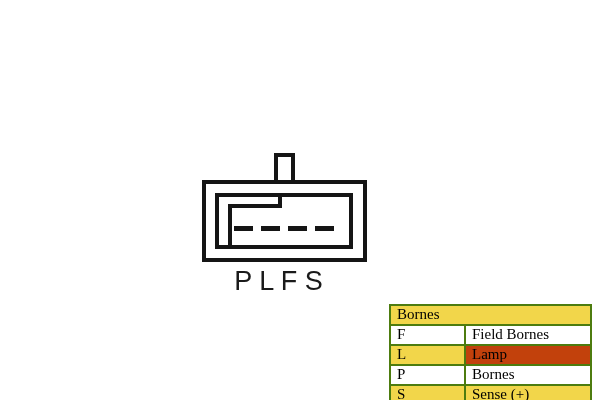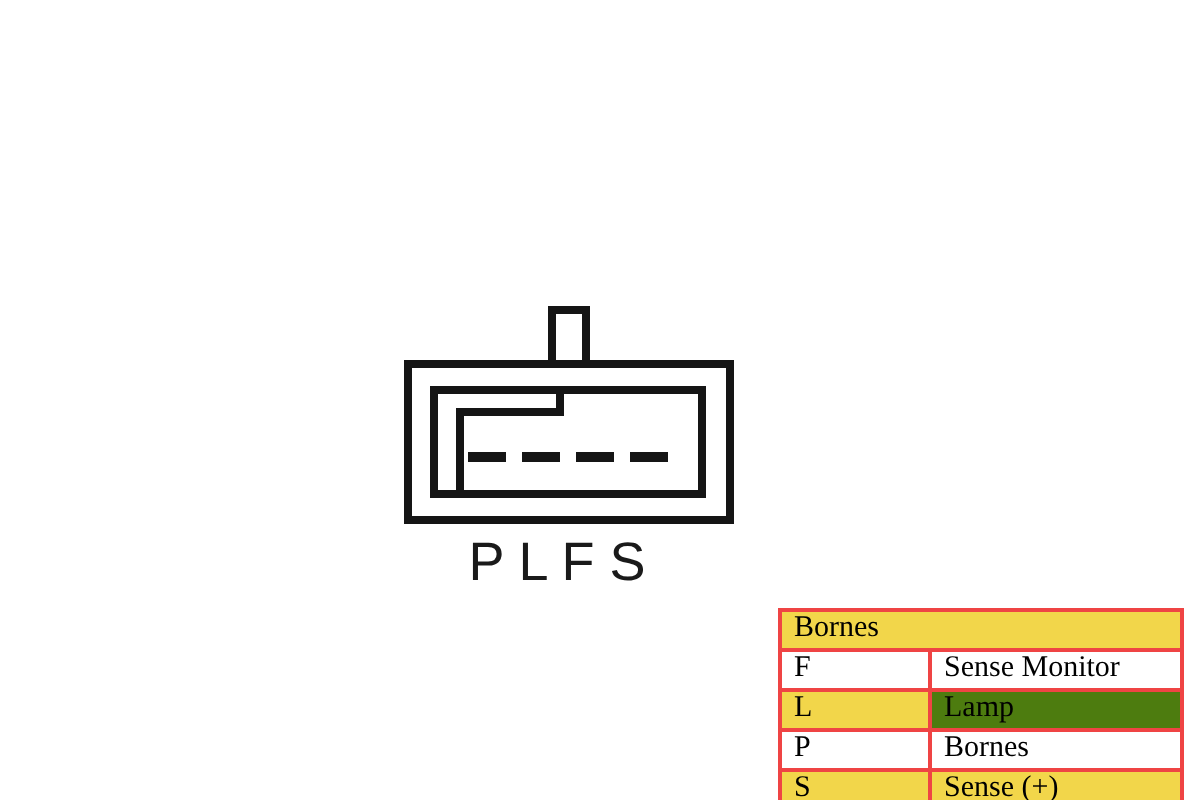--- a/index.html
+++ b/index.html
@@ -51,21 +51,21 @@
 
   
   .terms-table {
     position: absolute; left: 389px; top: 304px;
     border-collapse: collapse;
     font-family: "Liberation Serif", serif;
     font-size: 15px; color: #000000;
     table-layout: fixed;
   }
   .terms-table td, .terms-table th {
-    border: 2px solid #ef4444;
+    border: 2px solid #4d7c0f;
     padding: 0 0 1px 6px;
     text-align: left; vertical-align: middle;
     font-weight: 400;
     background: #ffffff;
     overflow: hidden; white-space: nowrap;
   }
   .col-code { width: 75px; }
   .col-desc { width: 126px; }
   .terms-table .hdr td { height: 14px; }
   .terms-table .row td { height: 17px; }
@@ -97,25 +97,25 @@
     <colgroup>
       <col class="col-code">
         <col class="col-desc">
     </colgroup>
     <tbody>
         <tr class="hdr">
       <td colspan="2" style="background: rgb(242, 214, 74);">Bornes</td>
     </tr>
     <tr class="row">
       <td>F</td>
-      <td>Sense Monitor</td>
+      <td>Field Bornes</td>
     </tr>
     <tr class="row">
       <td style="background: rgb(242, 214, 74);">L</td>
-      <td style="background: #4d7c0f;">Lamp</td>
+      <td style="background: #c2410c;">Lamp</td>
     </tr>
     <tr class="row">
       <td>P</td>
       <td>Bornes</td>
     </tr>
     <tr class="row">
       <td style="background: rgb(242, 214, 74);">S</td>
       <td style="background: rgb(242, 214, 74);">Sense (+)</td>
     </tr>
   </tbody>

